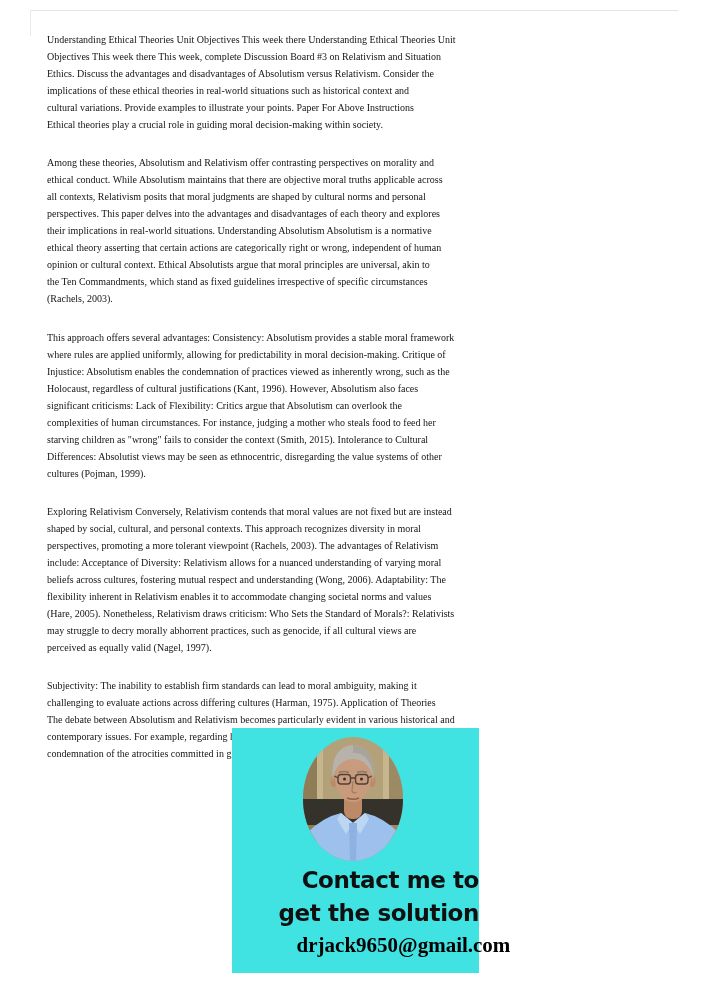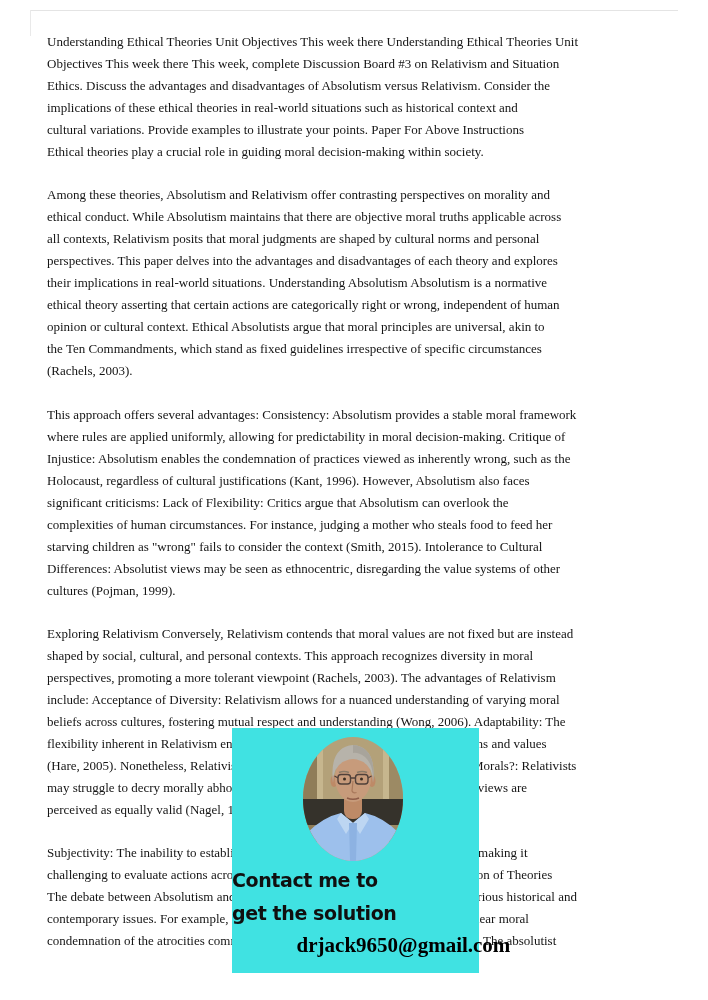--- a/index.html
+++ b/index.html
@@ -29,22 +29,22 @@
     width: 1px;
     height: 26px;
     background: #e9e9e9;
   }
   .doc {
     position: absolute;
     left: 47px;
     top: 31px;
     width: 655px;
     color: #141414;
-    font-size: 13px;
-    line-height: 22px;
+    font-size: 10px;
+    line-height: 17px;
   }
   .doc p {
     margin: 0 0 21.35px 0;
     white-space: pre-line;
   }
   .overlay-card {
     position: absolute;
     left: 232px;
     top: 728px;
     width: 247px;
@@ -56,24 +56,24 @@
     left: 71px;
     top: 9px;
     width: 100px;
     height: 124px;
   }
   .overlay-headline {
     position: absolute;
     top: 136px;
     left: 0;
     width: 100%;
-    text-align: left;
+    text-align: right;
     font-family: "DejaVu Sans", sans-serif;
     font-weight: 700;
-    font-size: 19px;
+    font-size: 23px;
     line-height: 33px;
     letter-spacing: -0.4px;
     color: #101010;
     white-space: pre-line;
   }
   .overlay-email {
     position: absolute;
     top: 205px;
     left: 0;
     width: 100%;

